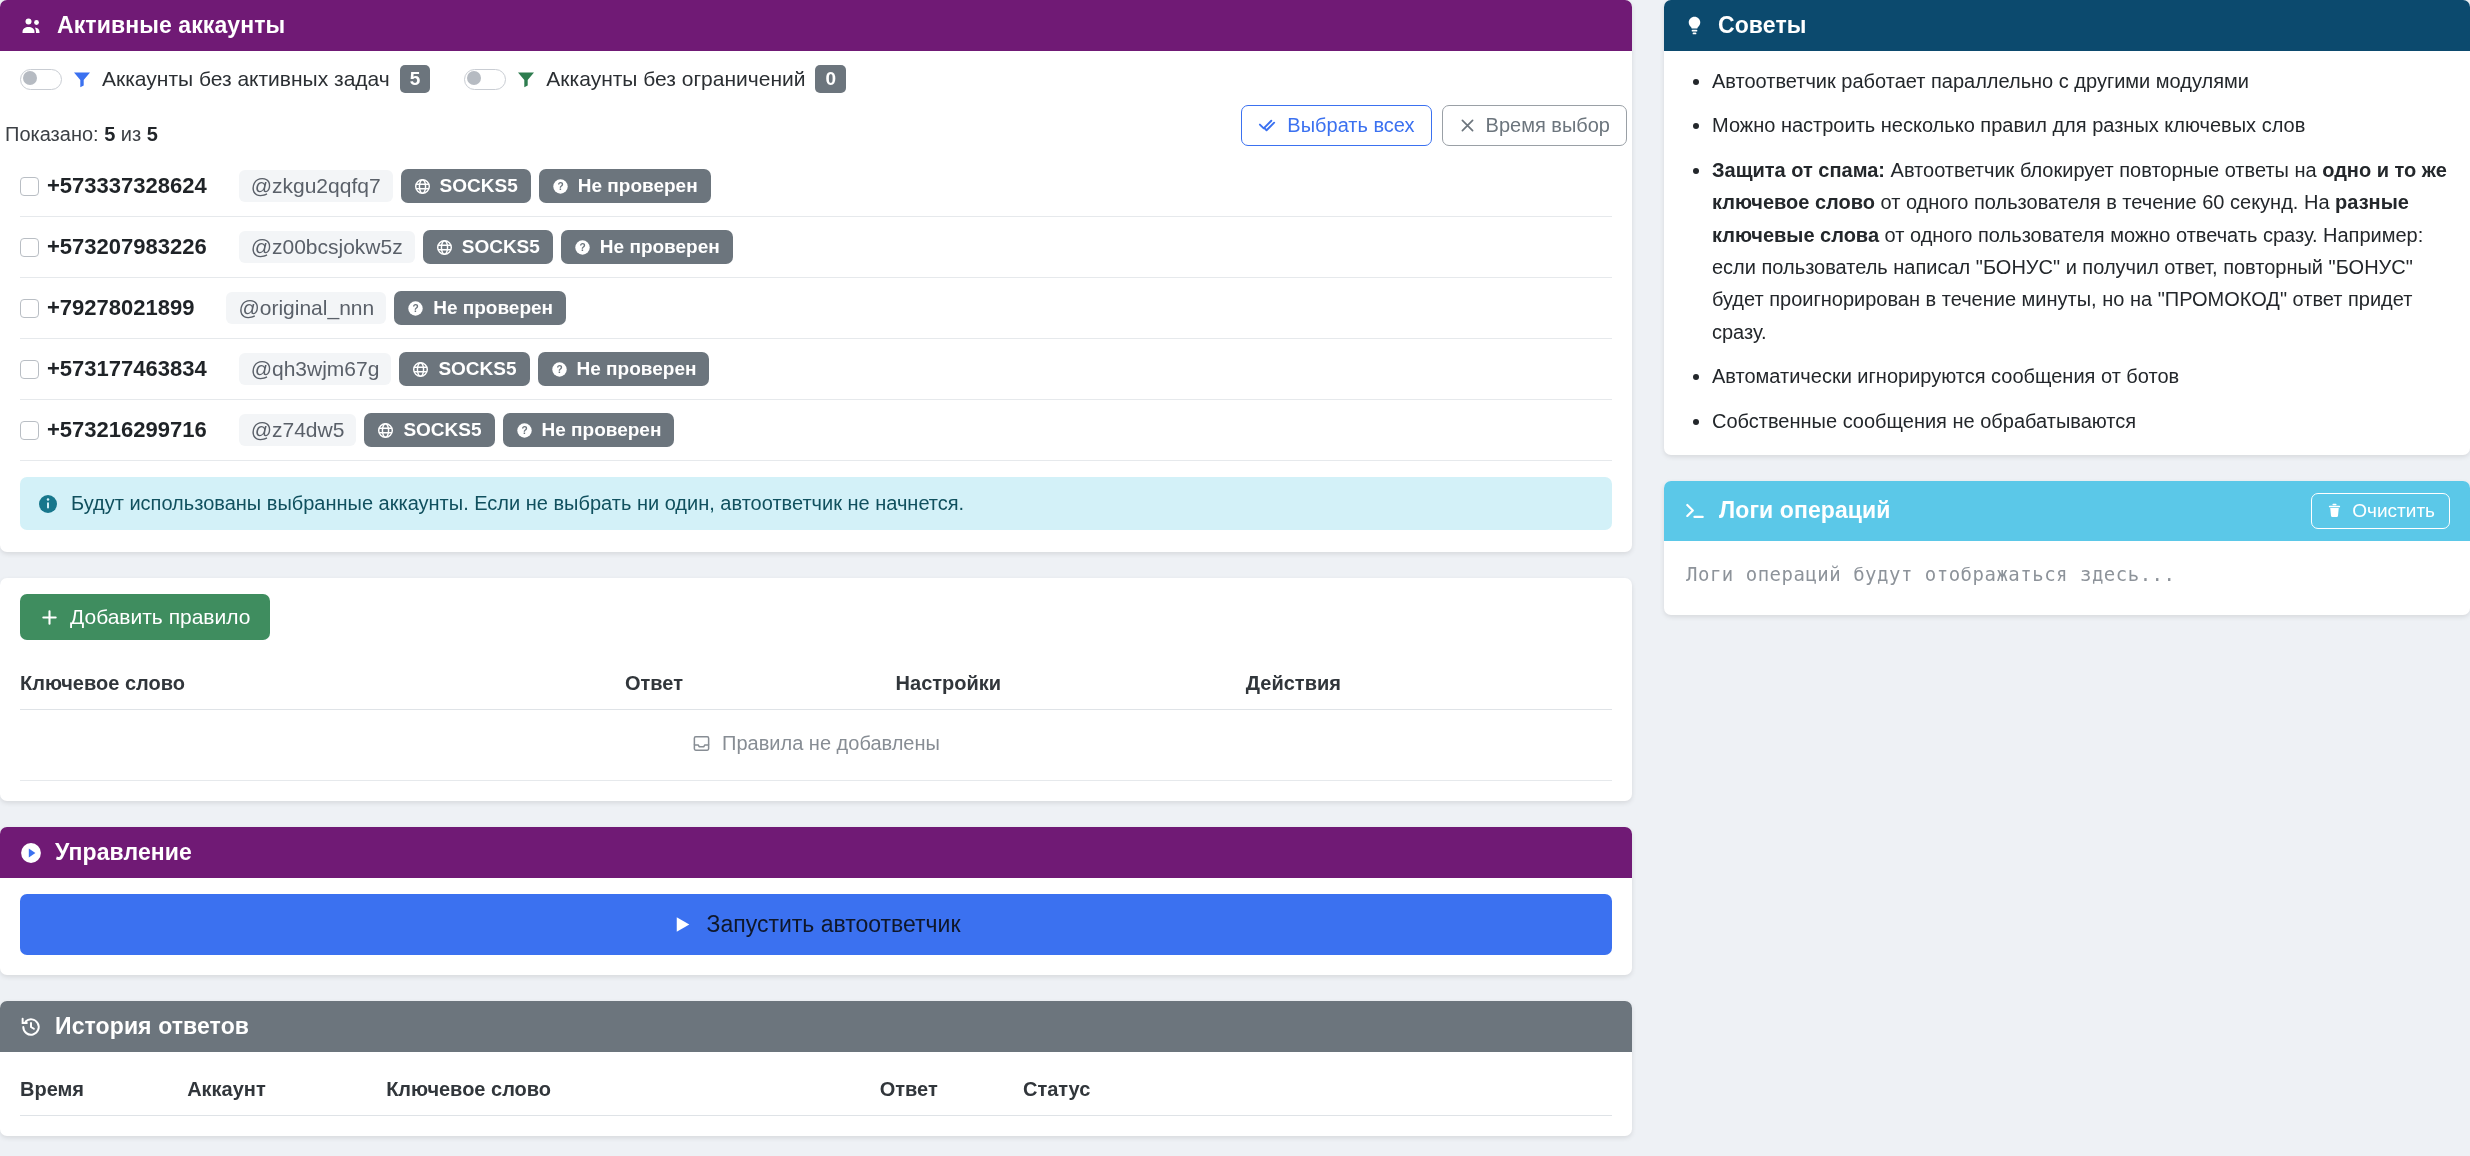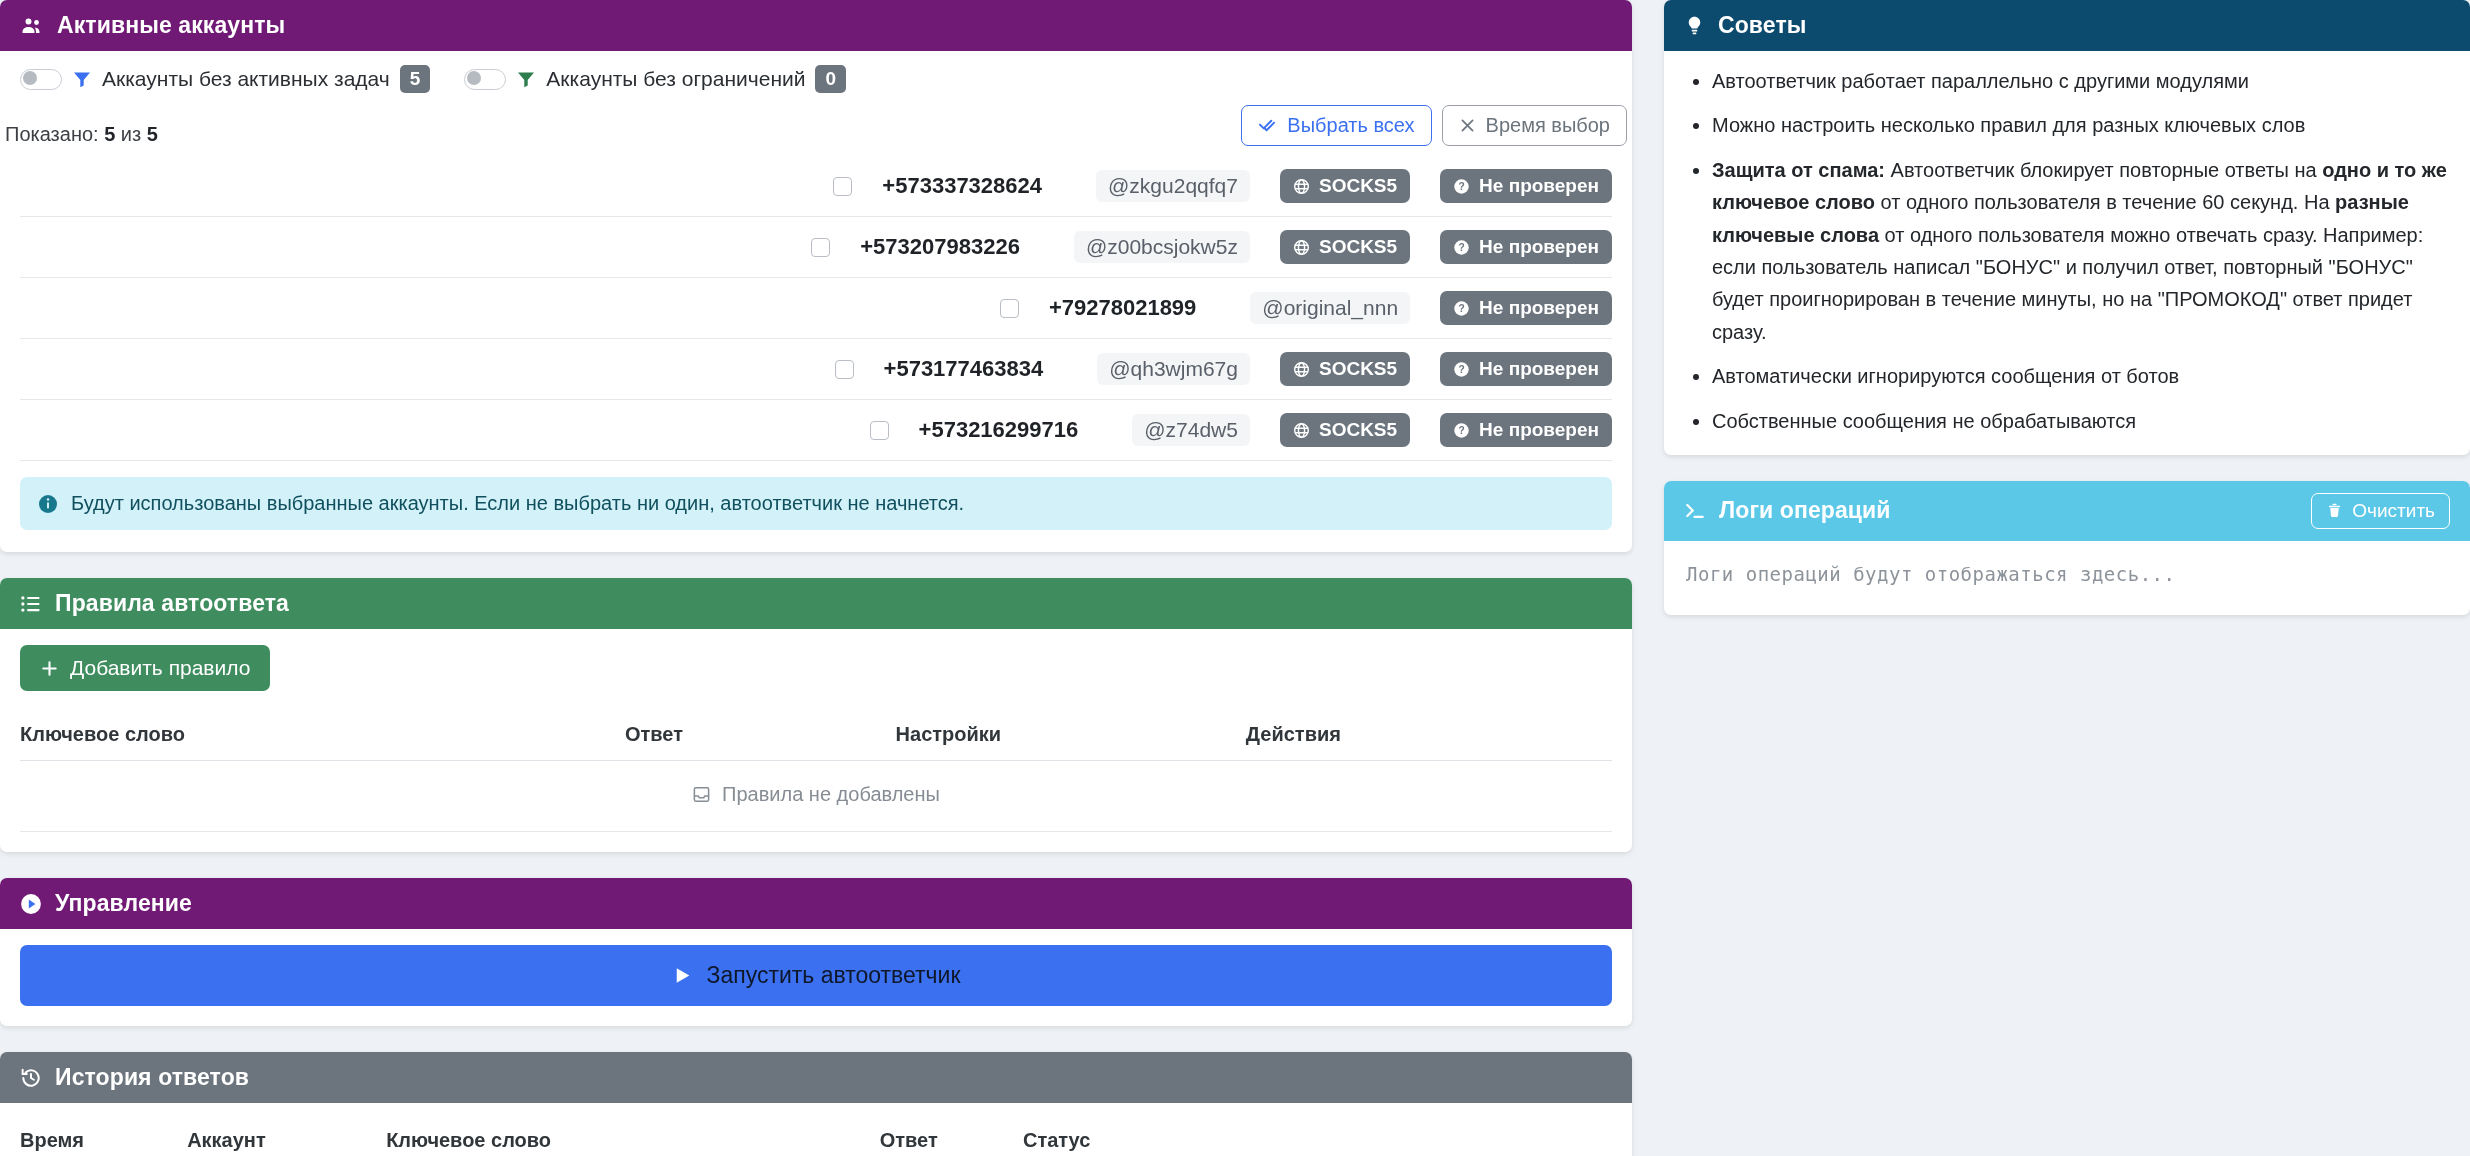--- a/index.html
+++ b/index.html
@@ -97,24 +97,23 @@
     background: #fff;
     cursor: pointer;
     white-space: nowrap;
   }
   .btn-outline-primary { border: 1.6px solid #3b71f0; color: #3b71f0; }
   .btn-outline-secondary { border: 1.6px solid #9aa0a6; color: #6c757d; }
 
   
   .acct-list { padding: 0 20px; }
   .acct-row {
-    display: flex; align-items: center; gap: 30px;
+    display: flex; align-items: center; gap: 8px;
     padding: 13px 0;
     border-bottom: 1.4px solid #e6e9ec;
-    justify-content: flex-end;
   }
   .acct-row:last-child { border-bottom: 1.4px solid #e6e9ec; }
   .chk {
     width: 19px; height: 19px; flex: 0 0 19px;
     border: 1.6px solid #b9bec4; border-radius: 4px; background:#fff;
     cursor: pointer;
   }
   .phone { font-size: 22px; font-weight: 700; color: #1f2327; white-space: nowrap; }
   .uname {
     font-size: 21px; color: #5a6069;
@@ -409,35 +408,20 @@
               <circle cx="10" cy="10" r="9" fill="#17778c"></circle>
               <rect x="9" y="8.2" width="2" height="6.4" rx="1" fill="#d3f1f8"></rect>
               <circle cx="10" cy="5.6" r="1.25" fill="#d3f1f8"></circle>
             </svg>
         </span>
         <span>Будут использованы выбранные аккаунты. Если не выбрать ни один, автоответчик не начнется.</span>
       </div>
     </div>
 
     <div class="card">
-      <div class="card-header hdr-green">
-        <div class="ttl">
-          <span class="ico">
-            <svg width="22" height="22" viewBox="0 0 20 20" fill="#fff">
-                <circle cx="2.6" cy="4.5" r="1.5"></circle>
-                <circle cx="2.6" cy="10" r="1.5"></circle>
-                <circle cx="2.6" cy="15.5" r="1.5"></circle>
-                <rect x="6.4" y="3.6" width="11.4" height="1.9" rx=".9"></rect>
-                <rect x="6.4" y="9.1" width="11.4" height="1.9" rx=".9"></rect>
-                <rect x="6.4" y="14.6" width="11.4" height="1.9" rx=".9"></rect>
-              </svg>
-          </span>
-          <span>Правила автоответа</span>
-        </div>
-      </div>
       <div class="card-body">
         <button class="btn-add">
           <span class="ico">
             <svg width="19" height="19" viewBox="0 0 20 20" fill="none" stroke="#fff" stroke-width="2.2" stroke-linecap="round">
                 <path d="M10 3.5v13M3.5 10h13"></path>
               </svg>
           </span>
           <span>Добавить правило</span>
         </button>
 

